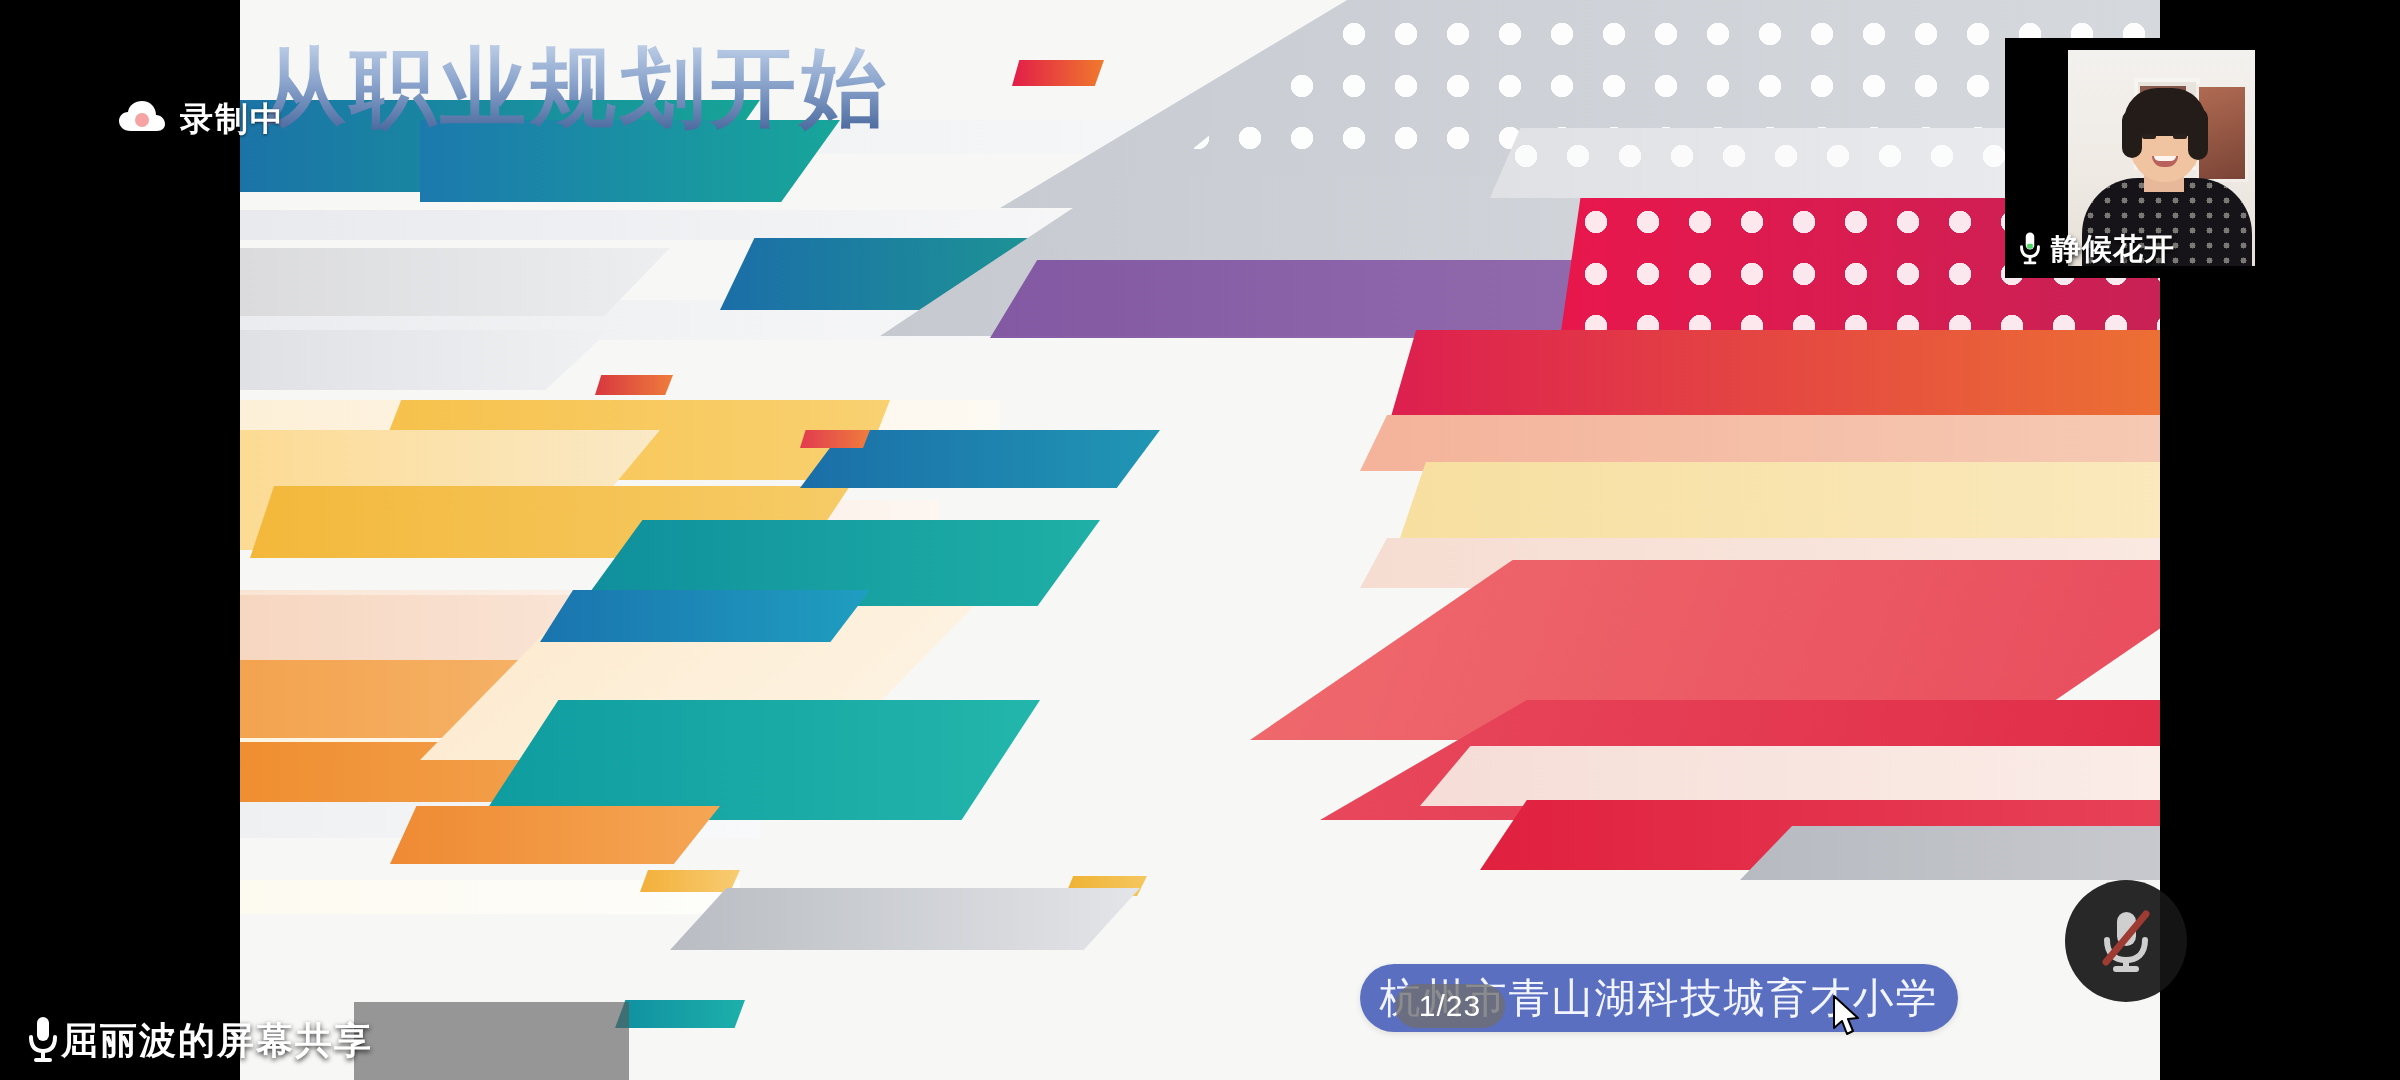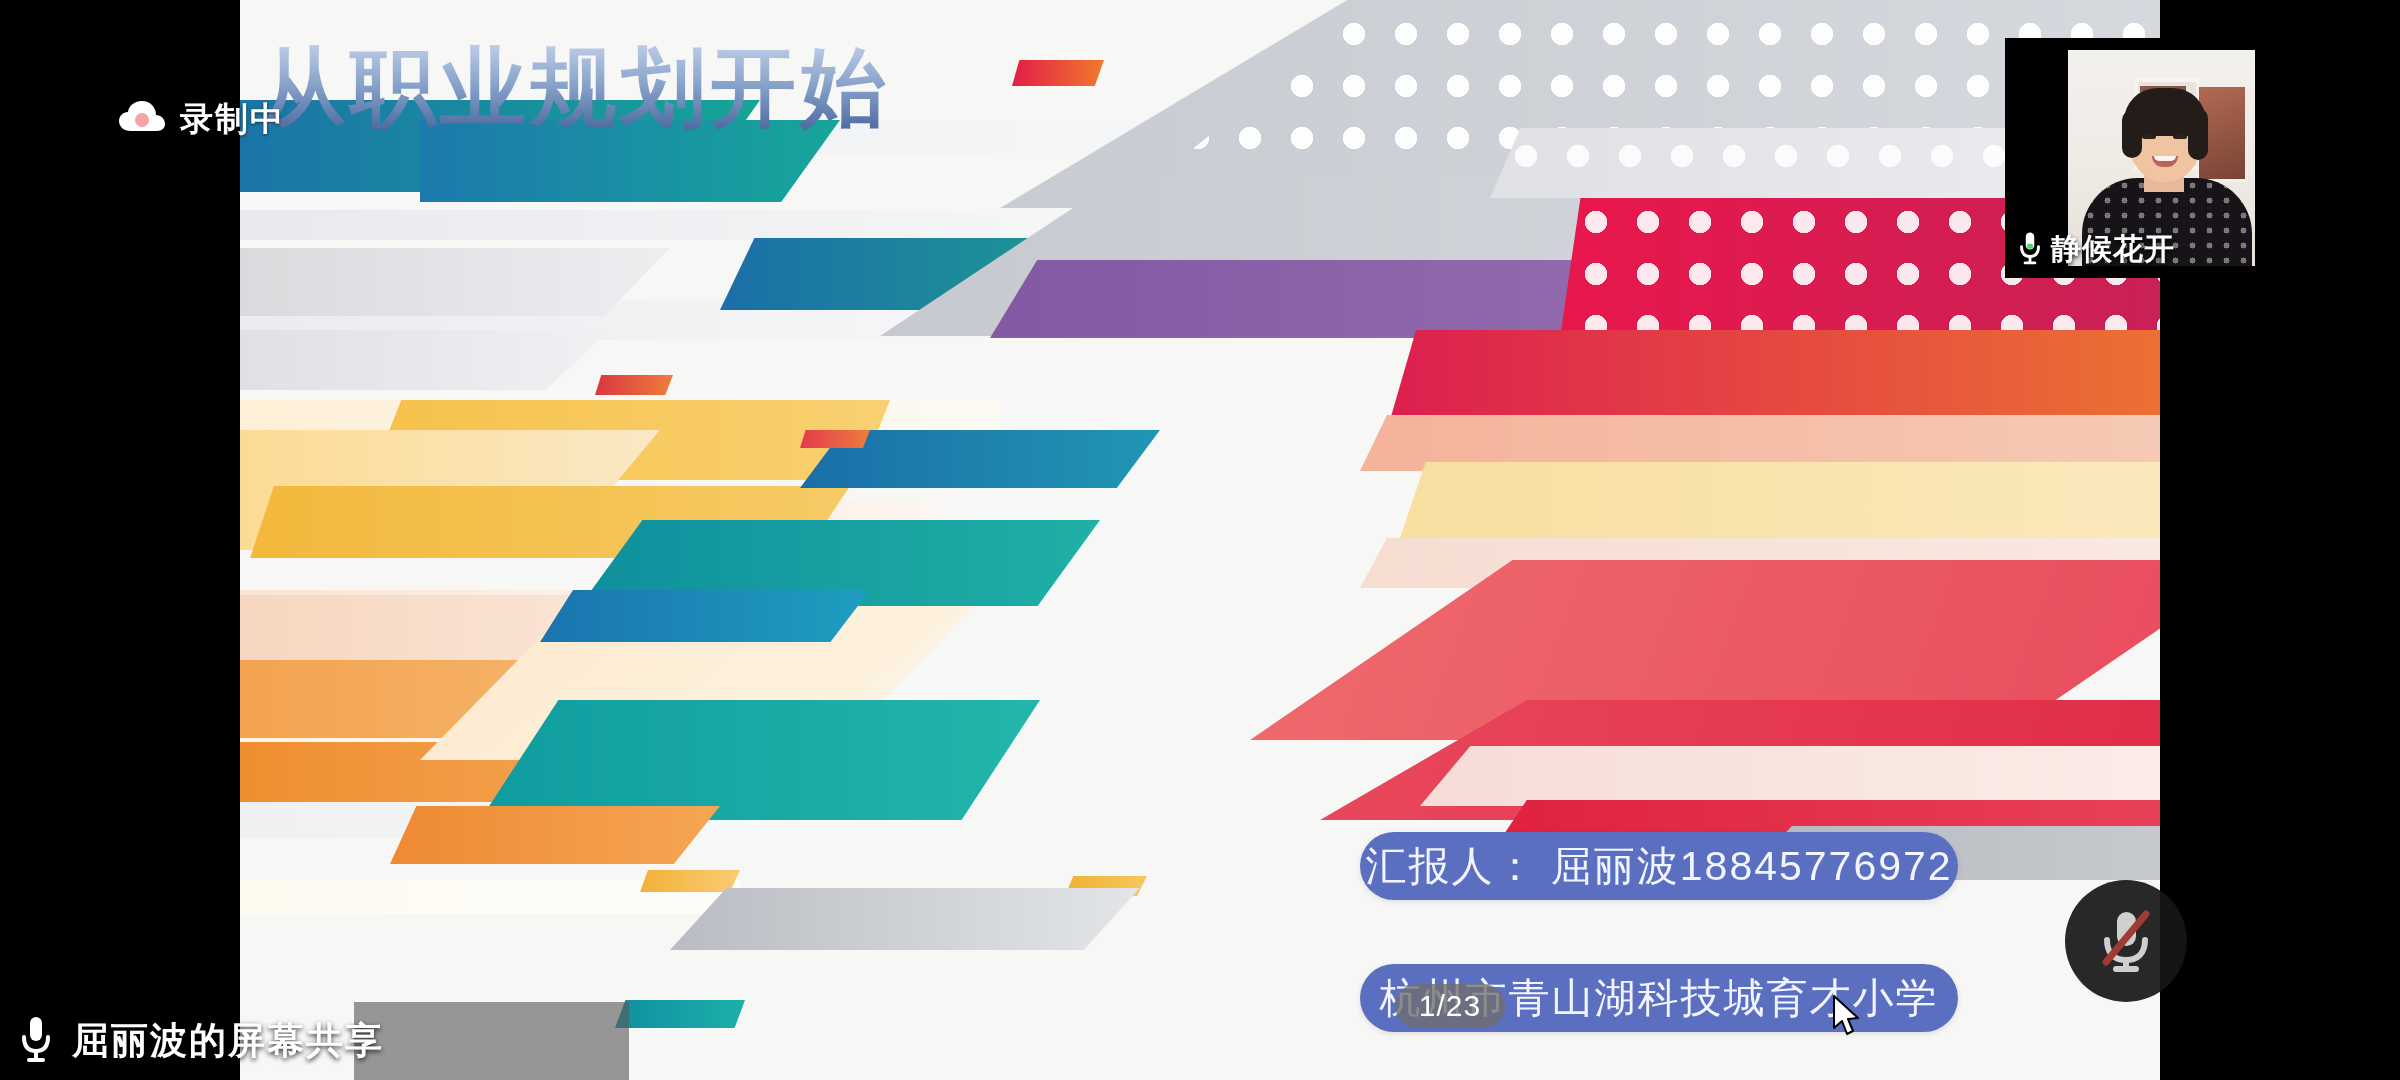--- a/index.html
+++ b/index.html
@@ -56,21 +56,21 @@
              display:flex;align-items:center;justify-content:center;
              color:#fff;font-size:30px;letter-spacing:1px;}
 
   
   #recording{position:absolute;left:118px;top:95px;height:48px;
              display:flex;align-items:center;gap:14px;z-index:40;}
   #recording .lbl{color:#fff;font-size:33px;font-weight:600;letter-spacing:2px;
              text-shadow:0 1px 3px rgba(0,0,0,.65);}
 
   #shareBar{position:absolute;left:0;bottom:0;height:78px;width:390px;
-            display:flex;align-items:center;gap:18px;padding-left:18px;
+            display:flex;align-items:center;padding-left:25px;
             box-sizing:border-box;z-index:40;}
   #shareBar .lbl{color:#fff;font-size:37px;font-weight:700;letter-spacing:2px;
             text-shadow:0 2px 5px rgba(0,0,0,.8);white-space:nowrap;}
   #shareScrim{position:absolute;left:354px;bottom:0;width:275px;height:78px;
             background:rgba(90,90,90,.62);z-index:35;}
 
   
   #thumb{position:absolute;left:2005px;top:38px;width:250px;height:240px;
          background:#000;overflow:hidden;z-index:45;}
   #thumbVid{position:absolute;left:63px;top:12px;width:187px;height:216px;overflow:hidden;}
@@ -259,21 +259,20 @@
              background:linear-gradient(90deg,#b7bac0,#caccd1);
              clip-path:polygon(10% 0,100% 0,90% 100%,0 100%);"></div>
 
     <div class="par" style="left:430px;top:888px;width:470px;height:62px;
              background:linear-gradient(90deg,#b9bcc2,#e3e5e8);
              clip-path:polygon(12% 0,100% 0,88% 100%,0 100%);"></div>
 
     <div id="headline">从职业规划开始</div>
 
 
-    <div class="pill" style="left:1120px;top:832px;width:598px;height:68px;">汇报人： 屈丽波18845776972</div>
 
     <div class="pill" style="left:1120px;top:952px;width:598px;height:68px;margin-top:12px;">杭州市青山湖科技城育才小学</div>
 
     <div id="pageBadge">1/23</div>
 
   </div>
 
   <div id="recording">
     <span style="display:block;">
       <svg width="48" height="34" viewBox="0 0 48 34">

